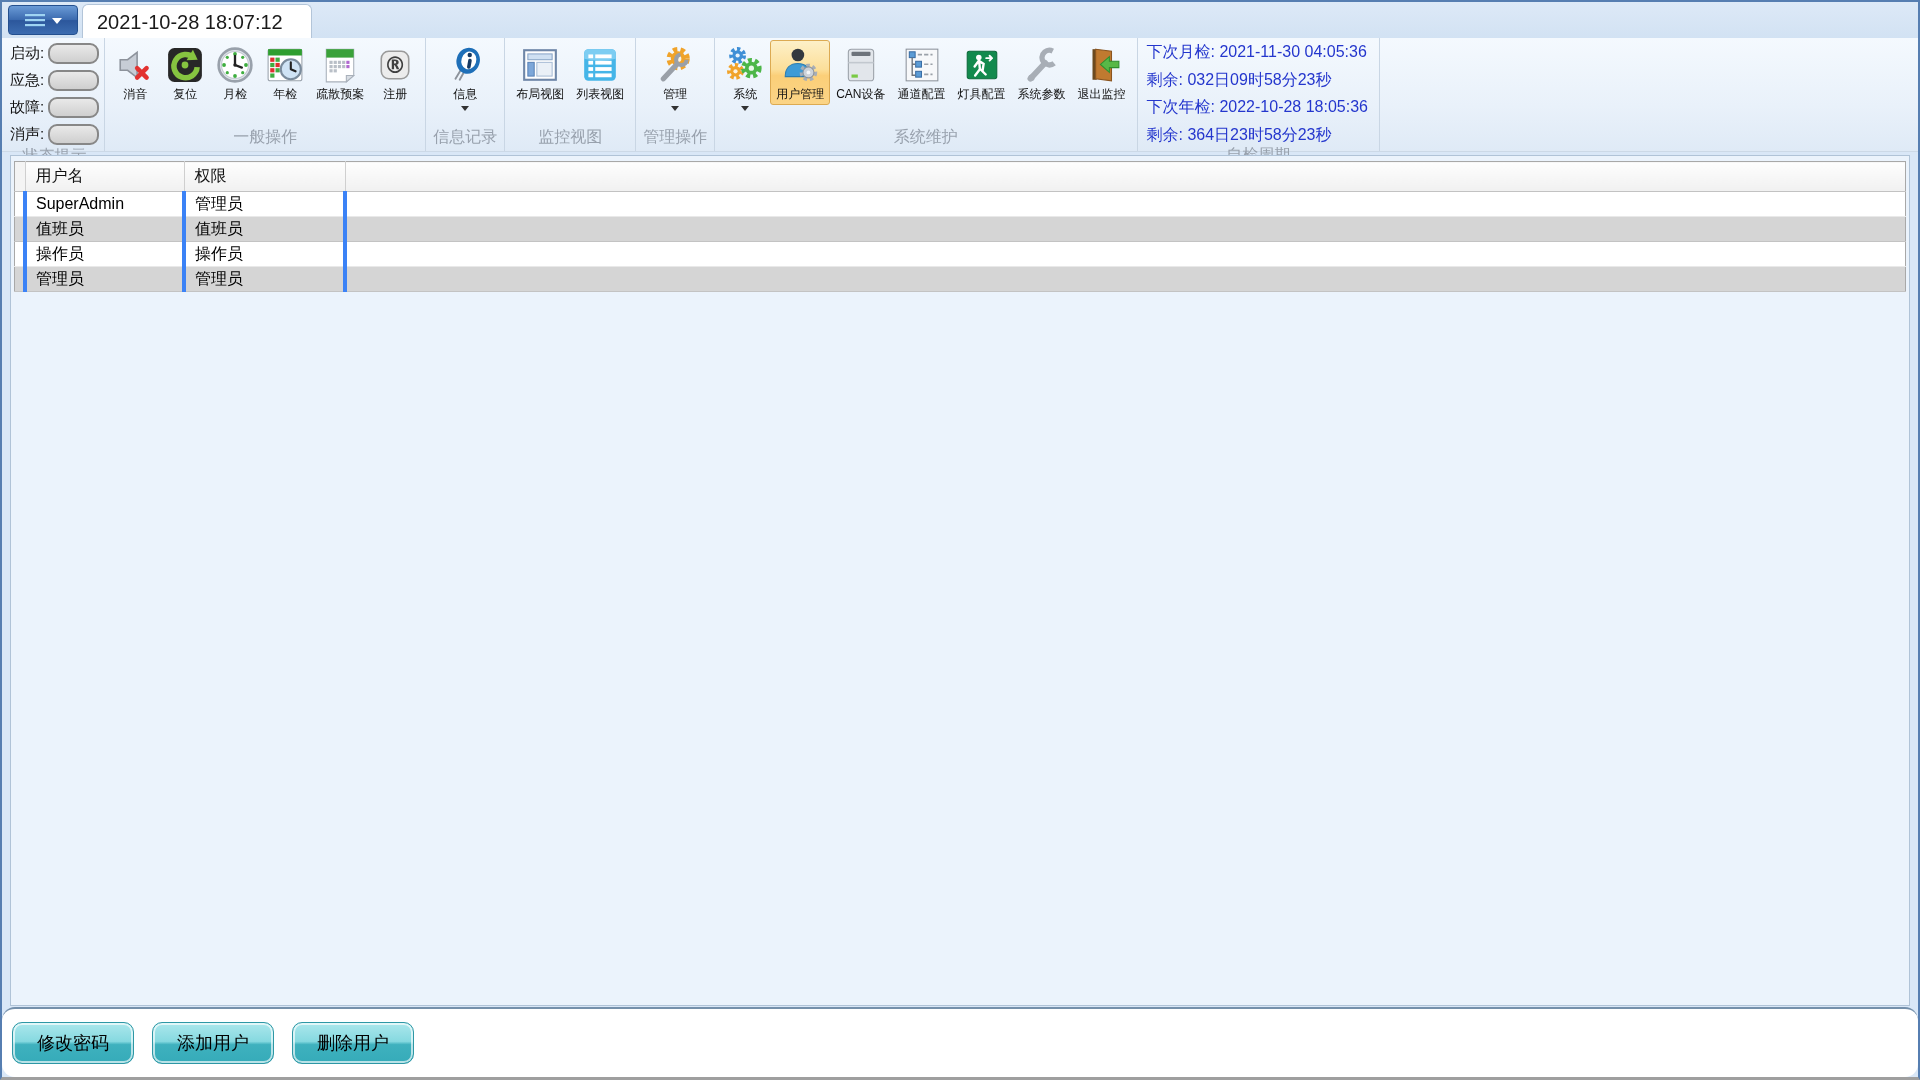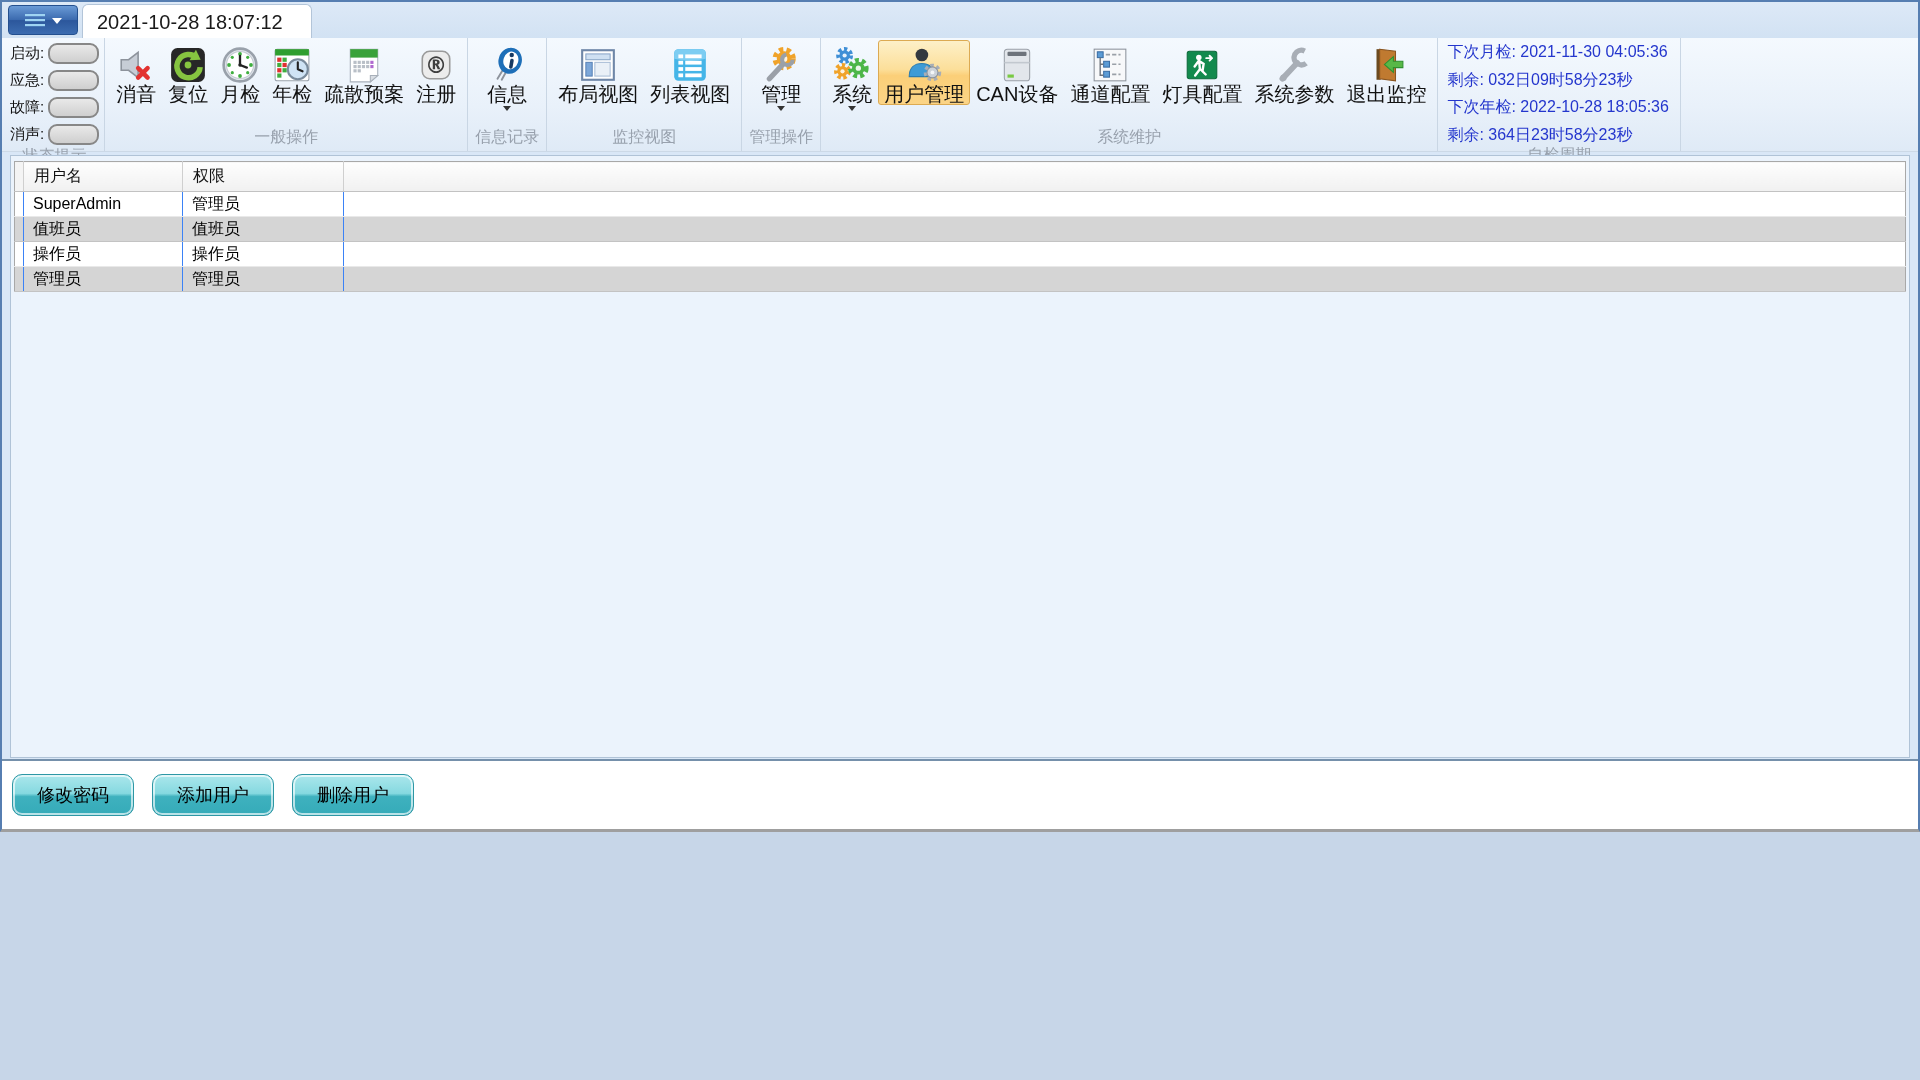--- a/index.html
+++ b/index.html
@@ -1,63 +1,63 @@
 <!DOCTYPE html>
 <html><head>
 <meta charset="utf-8">
 <style>
   html,body{margin:0;padding:0;background:#c7d6e8;font-family:"Liberation Sans","DejaVu Sans",sans-serif;}
-  .window{position:relative;width:1920px;height:832px;box-sizing:border-box;background:#d9e7f7;
+  .window{position:relative;width:1920px;height:1080px;box-sizing:border-box;background:#d9e7f7;
           border:2px solid #567eb1;border-bottom:3px solid #9f9f9f;overflow:hidden;}
   
   .titlebar{position:absolute;left:0;top:0;right:0;height:36px;background:linear-gradient(#dde9f7,#d2e2f3);}
   .appmenu{position:absolute;left:6px;top:3px;width:68px;height:28px;border-radius:4px;
            background:linear-gradient(#6a9ad6 0%,#3a69ae 50%,#2c579c 52%,#3c6cb0 100%);
            border:1px solid #24508f;display:flex;align-items:center;justify-content:center;cursor:pointer;}
   .tab{position:absolute;left:80px;top:2px;height:34px;min-width:200px;background:#fff;
        border:1px solid #b3c5d9;border-bottom:none;border-radius:6px 6px 0 0;
        display:flex;align-items:center;padding:0 14px;font-size:20px;color:#1a1a1a;}
   
   .ribbon{position:absolute;left:0;top:36px;right:0;height:113px;display:flex;align-items:stretch;
           background:linear-gradient(#f4f9fe 0%,#e9f1fa 60%,#dfeaf6 100%);border-bottom:1px solid #ccd9e7;}
   .rgroup{display:flex;flex-direction:column;border-right:1px solid #c9d6e4;padding:2px 5px 0 5px;}
   .rgroup-content{flex:1;display:flex;align-items:flex-start;}
   .rgroup-label{text-align:center;color:#98a1ad;font-size:16px;padding:1px 2px 3px;white-space:nowrap;}
   .rbtn{display:flex;flex-direction:column;align-items:center;padding:3px 5px 1px;border-radius:3px;
         border:1px solid transparent;cursor:pointer;}
   .rbtn .icon{width:38px;height:38px;margin:2px 0 2px;}
-  .rbtn .lbl{font-size:20px;color:#111;white-space:nowrap;line-height:17px;}
+  .rbtn .lbl{font-size:12px;color:#111;white-space:nowrap;line-height:17px;}
   .rbtn.active{background:linear-gradient(#fdf0c8 0%,#fcdf9a 45%,#fbcf78 55%,#fbd486 100%);border:1px solid #dcaa52;}
   .dd{width:0;height:0;border-left:4px solid transparent;border-right:4px solid transparent;
       border-top:5px solid #333;margin:3px auto 1px;}
   
   .status-rows{display:flex;flex-direction:column;justify-content:flex-start;gap:6px;padding-top:3px;}
   .status-row{display:flex;align-items:center;gap:4px;}
   .status-row .slabel{font-size:15px;color:#111;white-space:nowrap;}
   .pill{width:47px;height:17px;border-radius:9px;border:2px solid #878787;
         background:linear-gradient(#e9e9e9,#cfcfcf);}
   
   .selfcheck{display:flex;flex-direction:column;justify-content:flex-start;padding:2px 6px 0 4px;gap:8px;}
   .selfcheck .line{font-size:16px;line-height:19.5px;color:#2436cd;white-space:nowrap;}
   
   .content{position:absolute;left:8px;right:8px;top:153px;bottom:71px;background:#ebf3fc;
            border:1px solid #b0c3d7;}
   table.users{border-collapse:collapse;width:calc(100% - 6px);margin:5px 3px 0 3px;font-size:16px;
               background:#0f766e;border:1px solid #a8a8a8;}
   table.users th{background:linear-gradient(#fefefe,#f0f0f0);font-weight:normal;text-align:left;
                  height:29px;padding:0 0 0 10px;border-right:1px solid #cfcfcf;border-bottom:1px solid #c2c2c2;color:#111;}
-  table.users td{height:24px;padding:0 0 0 9px;border-right:1px solid #3b82f6;color:#000;}
+  table.users td{height:24px;padding:0 0 0 9px;border-right:4px solid #3b82f6;color:#000;}
   table.users tr.odd td{background:#ffffff;border-bottom:1px solid #e9e9e9;}
   table.users tr.even td{background:#d5d5d5;border-bottom:1px solid #c3c3c3;}
   table.users .selcol{width:8px;padding:0;background:#f4f4f4;}
   table.users .col-user{width:148px;}
   table.users .col-role{width:150px;}
   table.users td:last-child,table.users th:last-child{border-right:none;}
   
-  .footer{position:absolute;left:0;right:0;bottom:0;height:68px;background:#ffffff;border-top:2px solid #7590ab;}
+  .footer{position:absolute;left:0;right:0;bottom:0;height:68px;background:#ffffff;border-top:2px solid #7590ab;border-radius:13px;}
   .footer-btns{display:flex;gap:18px;padding:13px 0 0 10px;}
   .tealbtn{min-width:122px;height:42px;border-radius:10px;border:1px solid #2d97a5;cursor:pointer;
            background:linear-gradient(180deg,#abe7ec 0%,#86d9e0 46%,#3fb1be 54%,#35abb9 100%);
            box-shadow:inset 0 0 0 2px rgba(255,255,255,0.65);
            font-size:18px;color:#000;font-family:inherit;display:flex;align-items:center;justify-content:center;}
 </style>
 </head>
 <body>
 
 <div class="window">

